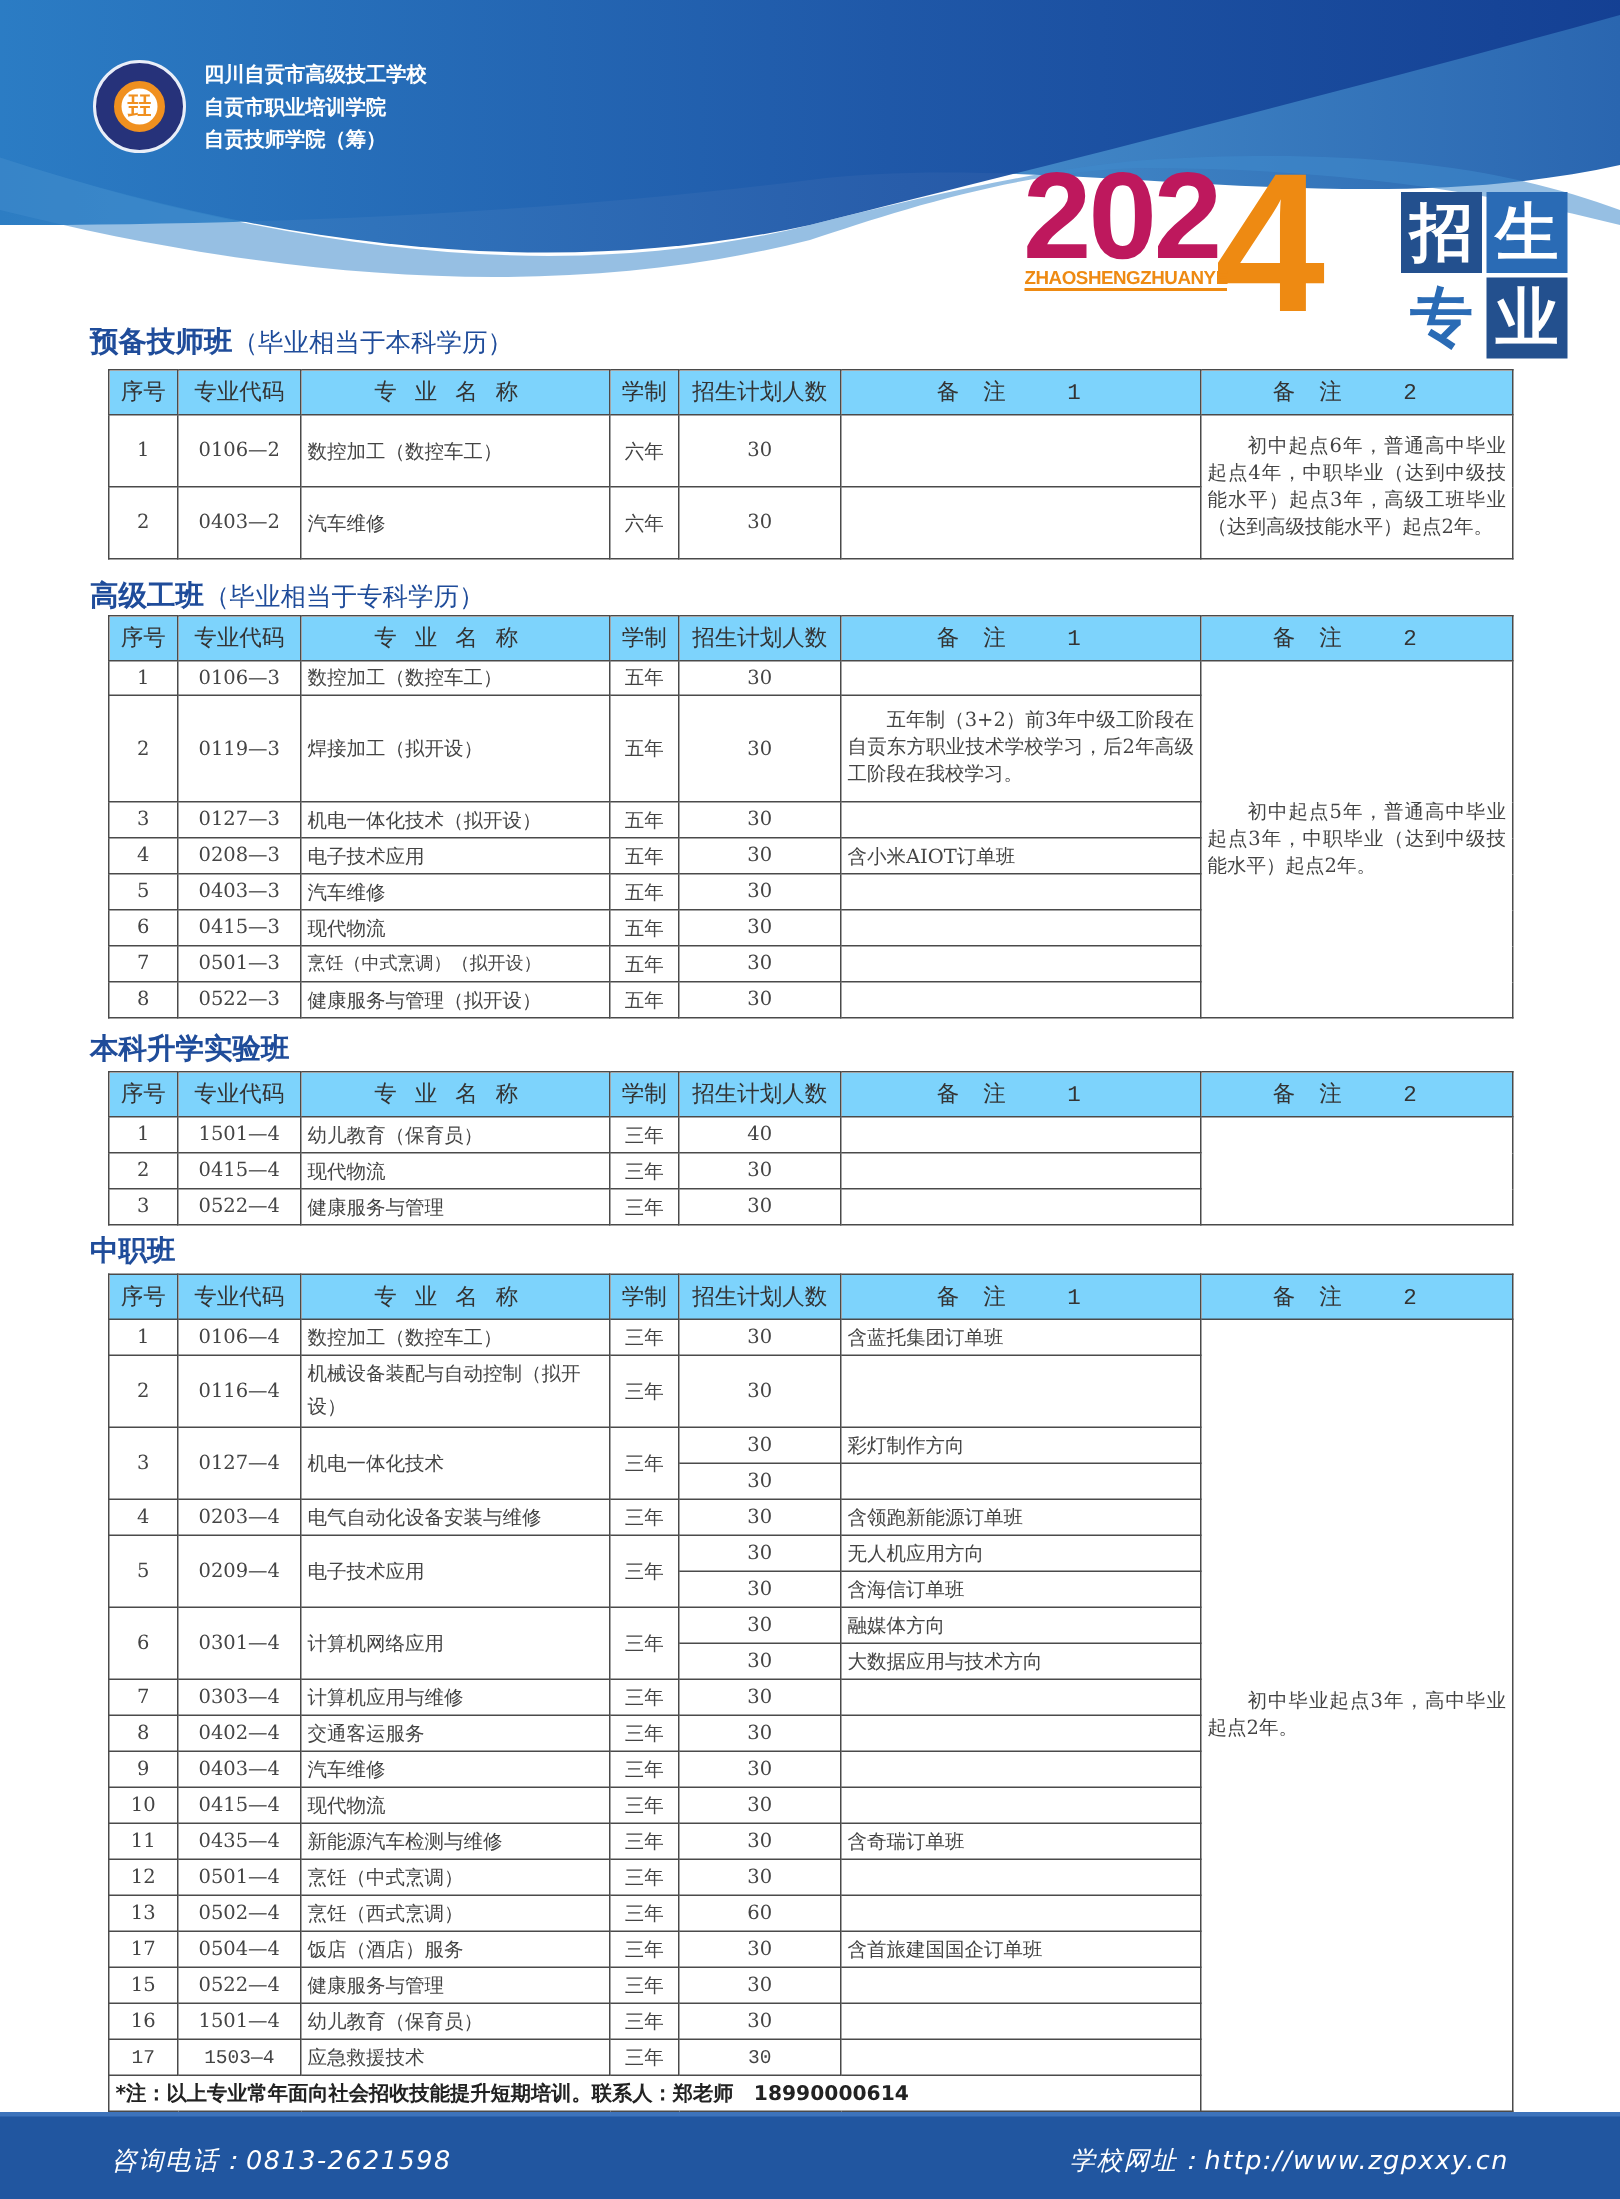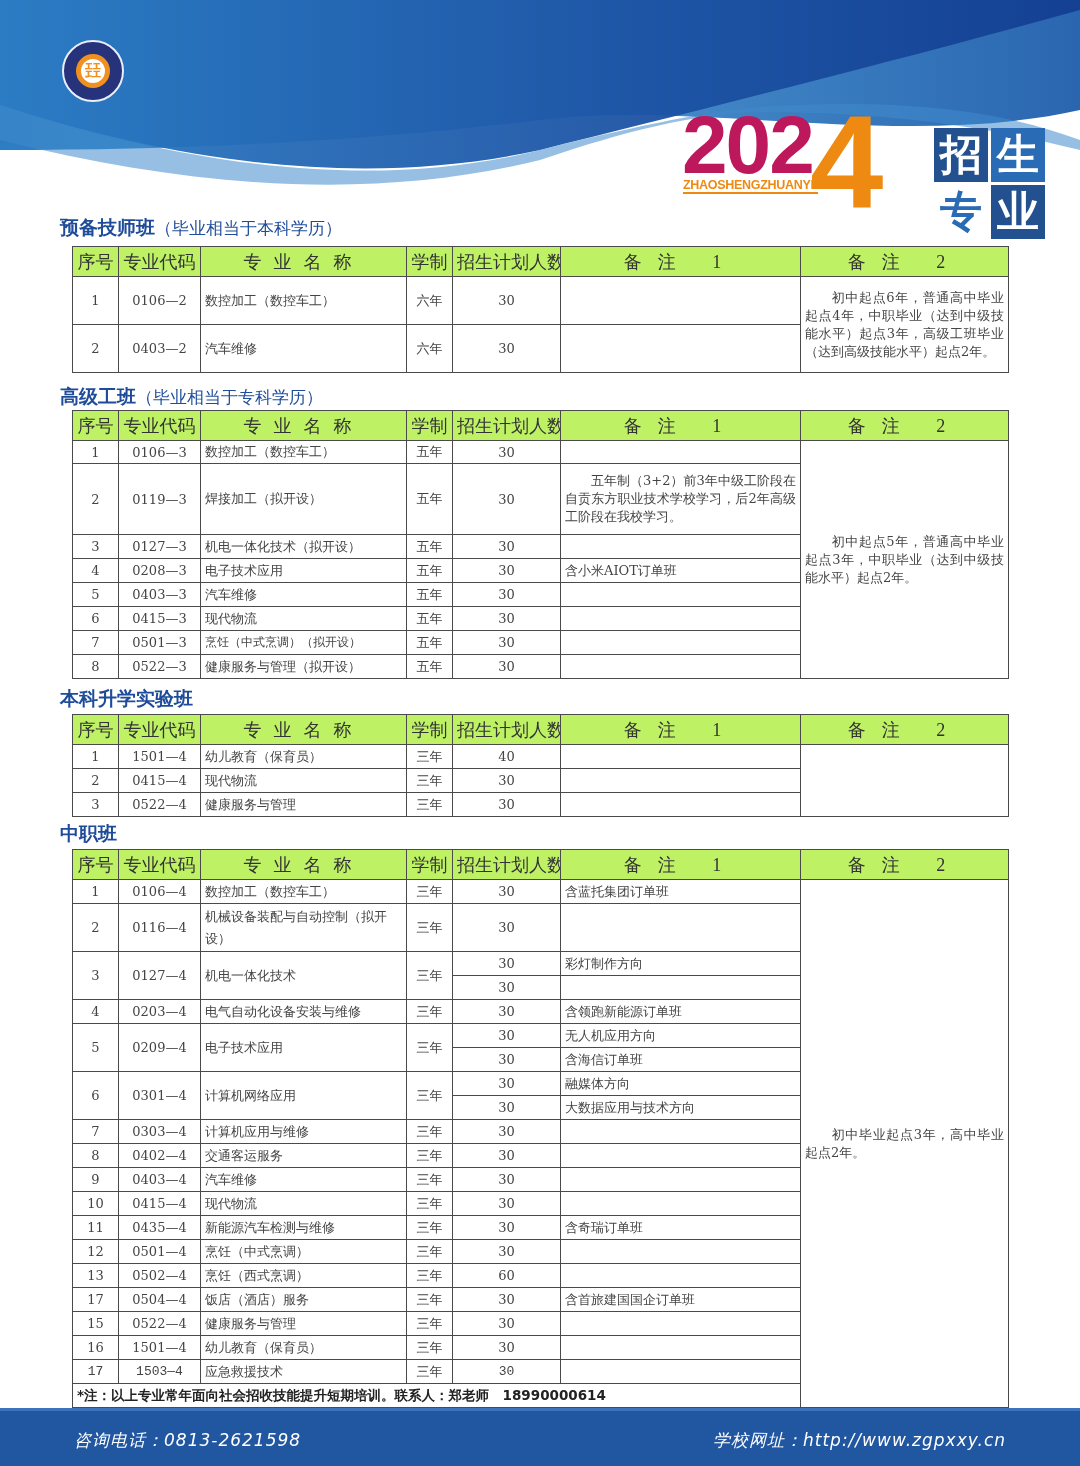--- a/index.html
+++ b/index.html
@@ -30,21 +30,21 @@
   .zsz .c2 { left: 57px; top: 0; background: #2a6bb5; }
   .zsz .c3 { left: 0; top: 57px; background: transparent; color: #2a6bb5; }
   .zsz .c4 { left: 57px; top: 57px; background: #23508e; }
 
   
   .sec-title { position: absolute; left: 60px; width: 936px; text-align: left; color: #1f4c9a; font-weight: bold; font-size: 19px; }
   .sec-title .sub { font-weight: normal; font-size: 17px; }
   table.grid { position: absolute; left: 72px; width: 936px; border-collapse: collapse; table-layout: fixed;
           font-family: "DejaVu Serif", "Liberation Serif", serif; font-size: 13px; color: #444; }
   table.grid td, table.grid th { border: 1.3px solid #4a4a4a; padding: 0 4px; vertical-align: middle; overflow: hidden; }
-  table.grid th { background: #bef264; font-family: Liberation Serif, serif; font-weight: normal; font-size: 18px; color: #333; height: 30px; white-space: nowrap; }
+  table.grid th { background: #7dd3fc; font-family: Liberation Mono, monospace; font-weight: normal; font-size: 15px; color: #333; height: 30px; white-space: nowrap; }
   table.grid th.spread { letter-spacing: 12px; }
   table.grid th.spread2 { letter-spacing: 16px; }
   td.c { text-align: center; }
   td.l { text-align: left; }
   td.note { font-size: 13px; line-height: 18px; text-align: justify; padding: 2px 6px; }
   td.note .indent { display: inline-block; width: 26px; }
   col.w-seq { width: 46px; }
   col.w-code { width: 82px; }
   col.w-name { width: 206px; }
   col.w-sys { width: 46px; }
@@ -81,20 +81,25 @@
     <path d="M0 0 H1080 V10 C900 60 700 110 540 150 C380 185 200 170 0 105 Z" fill="url(#g1)" opacity="0.95"></path>
     <path d="M0 105 C200 170 380 190 540 150 C620 130 700 112 760 107 C900 98 1000 110 1080 140 V150 C980 125 880 112 760 112 C680 114 600 140 540 160 C380 200 200 190 0 140 Z" fill="#3f8bcc" opacity="0.55"></path>
   </svg>
 
   <div class="logo">
     <div class="inner">
       <div class="glyph">㠭</div>
     </div>
   </div>
 
+  <div class="school-names">
+    <div>四川自贡市高级技工学校</div>
+    <div>自贡市职业培训学院</div>
+    <div>自贡技师学院（筹）</div>
+  </div>
 
   <div class="year-block">
     <div class="year-202">202</div>
     <div class="year-4">4</div>
     <div class="pinyin">ZHAOSHENGZHUANYE</div>
   </div>
 
   <div class="zsz">
     <div class="cell c1">招</div>
     <div class="cell c2">生</div>

